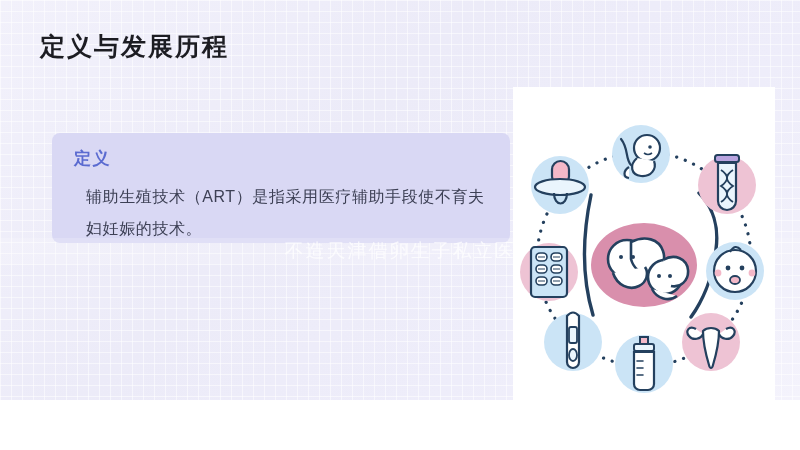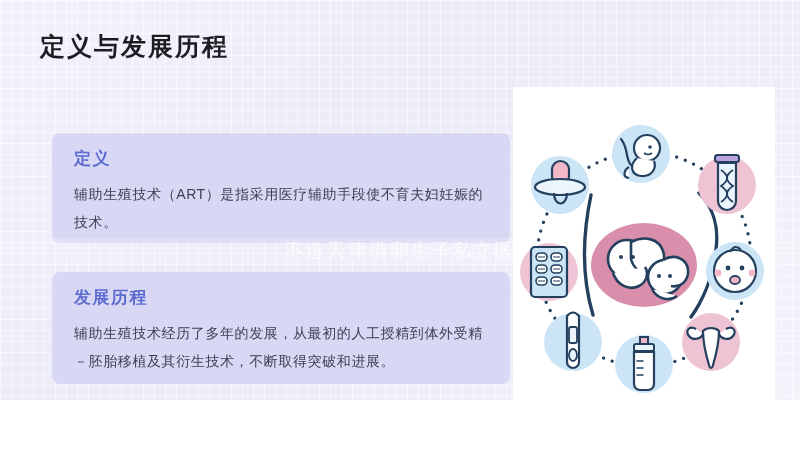--- a/index.html
+++ b/index.html
@@ -53,24 +53,25 @@
 
   .card-heading {
     font-size: 17px;
     font-weight: 700;
     color: #5b6bd0;
     letter-spacing: 1.5px;
     margin-bottom: 12px;
     line-height: 1.2;
   }
   .card-body {
-    font-size: 14px;
+    font-size: 16px;
     color: #3d4055;
     line-height: 1.95;
     letter-spacing: 0.6px;
+    margin-left: 12px;
   }
 
   
   .watermark {
     position: absolute;
     left: 0;
     top: 238px;
     width: 800px;
     height: 26px;
     display: flex;
@@ -100,24 +101,20 @@
 
 <div class="slide">
 
   <div class="page-title">定义与发展历程</div>
 
   <div class="card card-1">
     <div class="card-heading">定义</div>
     <div class="card-body">辅助生殖技术（ART）是指采用医疗辅助手段使不育夫妇妊娠的技术。</div>
   </div>
 
-  <div class="card card-2">
-    <div class="card-heading">发展历程</div>
-    <div class="card-body">辅助生殖技术经历了多年的发展，从最初的人工授精到体外受精－胚胎移植及其衍生技术，不断取得突破和进展。</div>
-  </div>
 
   <div class="watermark">不造天津借卵生子私立医</div>
 
   <div class="illustration-panel">
     <svg class="illus-svg" viewBox="0 0 262 333" xmlns="http://www.w3.org/2000/svg">
 
       <g stroke="#24405e" stroke-width="3.2" stroke-linecap="round" fill="none" stroke-dasharray="0.1 9">
         <circle cx="131" cy="172" r="107"></circle>
       </g>
 

